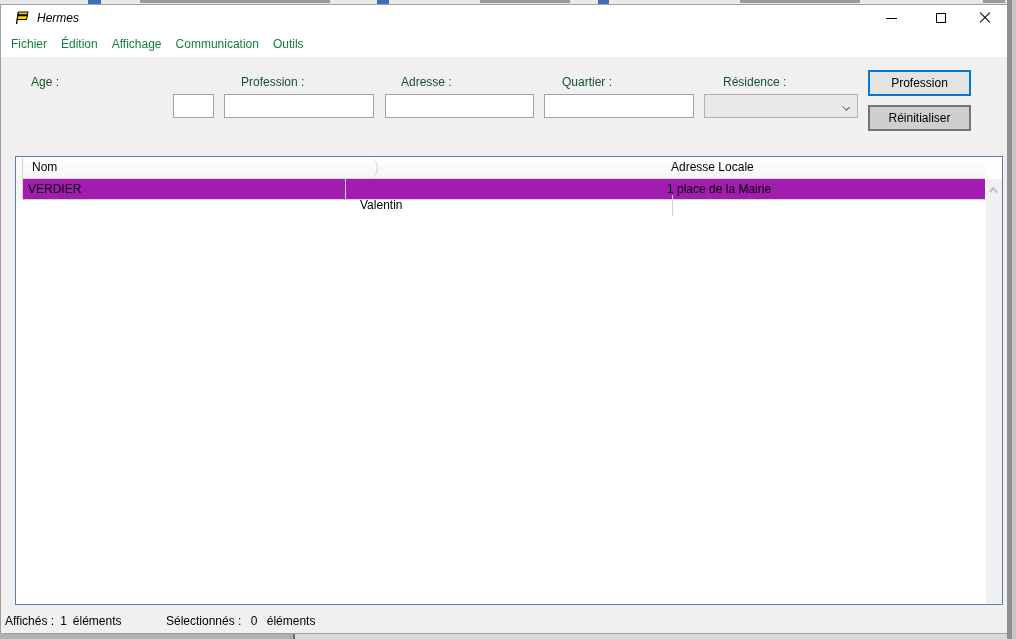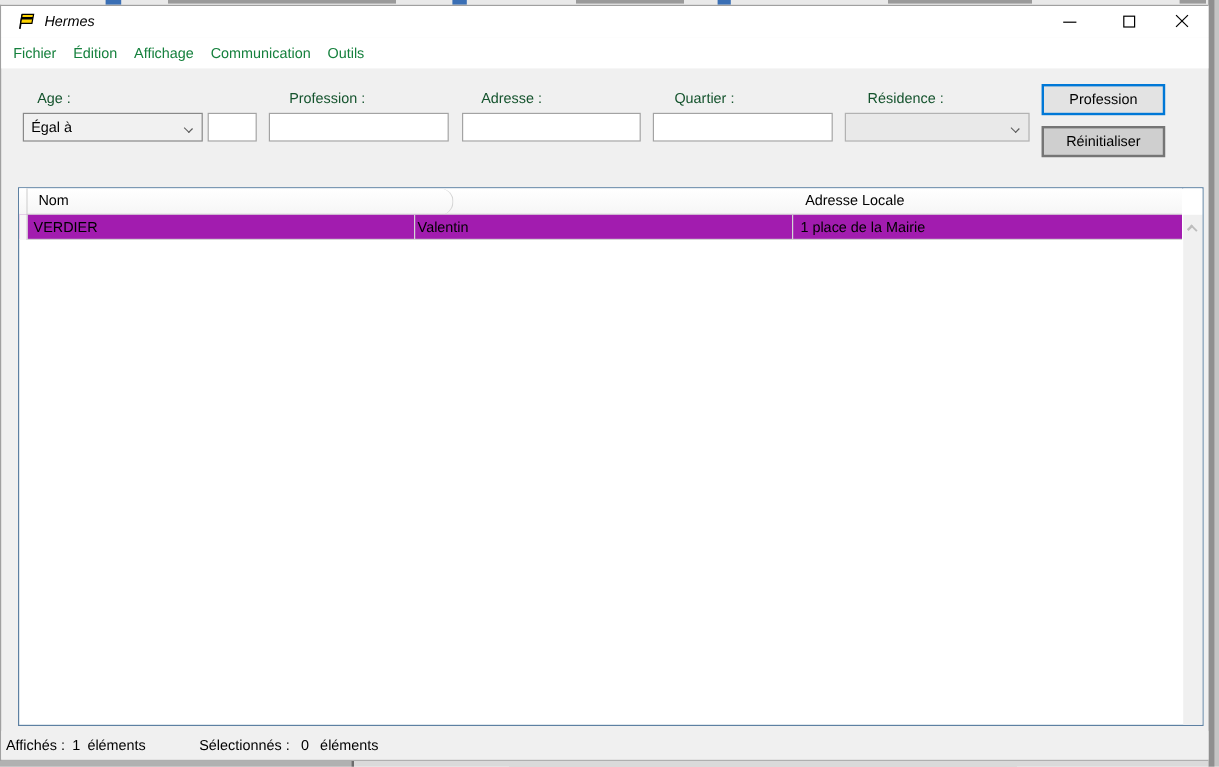--- a/index.html
+++ b/index.html
@@ -113,24 +113,20 @@
     <span class="menu-item">Communication</span>
     <span class="menu-item">Outils</span>
   </div>
 
   <span class="flabel" style="left:18px;">Age :</span>
   <span class="flabel" style="left:228px;">Profession :</span>
   <span class="flabel" style="left:388px;">Adresse :</span>
   <span class="flabel" style="left:549px;">Quartier :</span>
   <span class="flabel" style="left:710px;">Résidence :</span>
 
-  <div class="combo" style="left:18px;width:150px;">
-    <span>Égal à</span>
-    <span class="chev-down"></span>
-  </div>
   <input class="field" style="left: 172px; width: 41px;" value="">
   <input class="field" style="left: 223px; width: 150px;" value="">
   <input class="field" style="left: 384px; width: 149px;" value="">
   <input class="field" style="left: 543px; width: 150px;" value="">
   <div class="combo disabled" style="left:703px;width:154px;">
     <span></span>
     <span class="chev-down"></span>
   </div>
 
   <button class="btn btn-search">Profession</button>
@@ -139,21 +135,21 @@
   <div class="grid">
     <div class="grid-header">
       <div class="row-header-strip"></div>
       <div class="hcell" style="left:8px;width:354px;border-radius:11px;">Nom</div>
       <div class="hcell" style="left:647px;width:323px;border-right:none;">Adresse Locale</div>
     </div>
     <div class="corner"></div>
     <div class="grid-row">
       <div class="rh"></div>
       <div class="cell" style="left:8px;width:322px;">VERDIER</div>
-      <div class="cell" style="left:328px;width:317px;">Valentin</div>
+      <div class="cell" style="left:340px;width:317px;margin-top:16px;">Valentin</div>
       <div class="cell" style="left:647px;width:323px;border-right:none;">1 place de la Mairie</div>
     </div>
     <div class="vscroll">
       <span class="chev-up"></span>
     </div>
   </div>
 
   <div class="statusbar">
     <span>Affichés :</span>
     <span>1</span>

